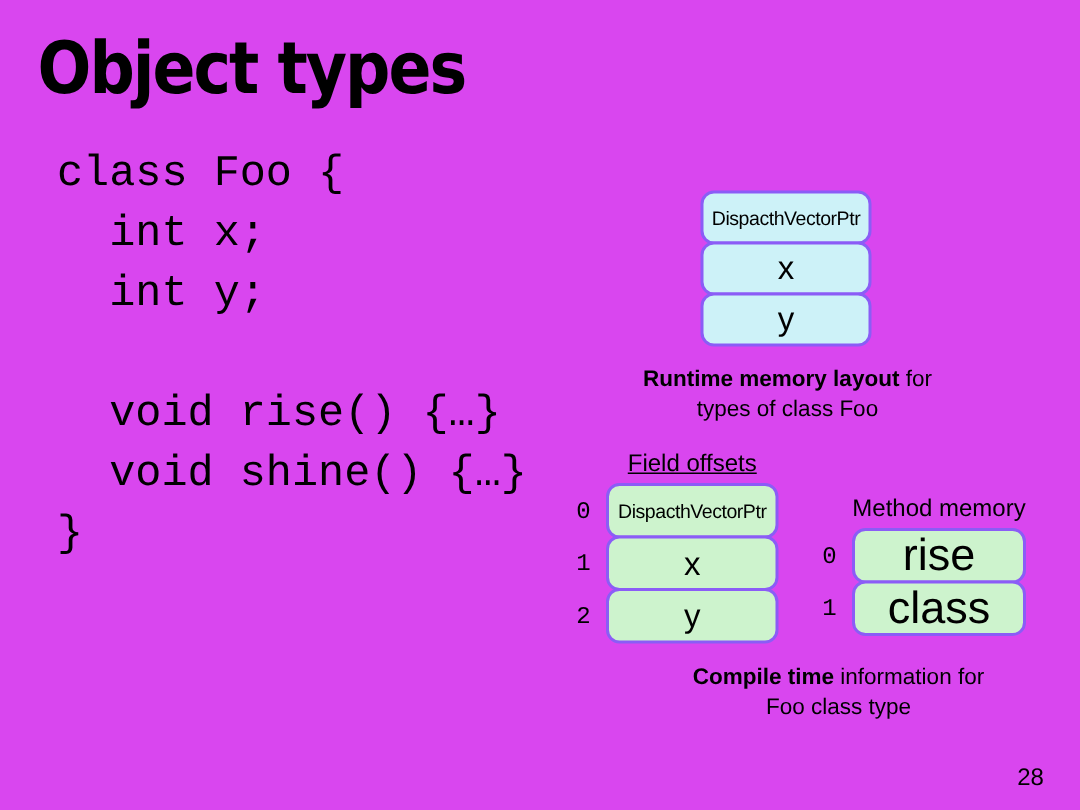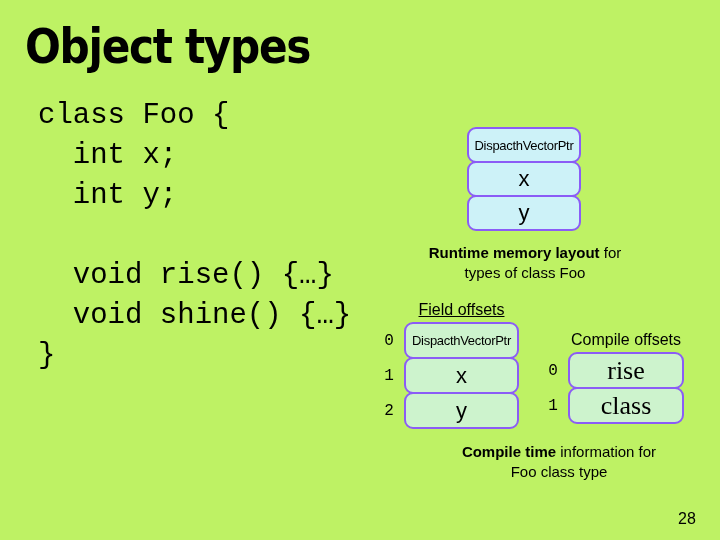--- a/index.html
+++ b/index.html
@@ -1,20 +1,20 @@
 <!DOCTYPE html>
 <html><head>
 <meta charset="utf-8">
 <style>
   html, body { margin: 0; padding: 0; }
   .slide {
     position: relative;
     width: 720px;
     height: 540px;
-    background: #bef264;
+    background: #d946ef;
     overflow: hidden;
     font-family: "Liberation Sans", sans-serif;
     color: #000;
   }
 
   .title {
     position: absolute;
     left: 25px;
     top: 18px;
     font-size: 48px;
@@ -45,21 +45,21 @@
     box-sizing: border-box;
     border: 2px solid #8b5cf6;
     border-radius: 9px;
     display: flex;
     align-items: center;
     justify-content: center;
     background: #cdf2f8;
   }
   .cell-small { font-size: 13px; letter-spacing: -0.3px; white-space: nowrap; }
   .cell-med   { font-size: 22px; }
-  .cell-big   { font-size: 26px; font-family: Liberation Serif, serif; }
+  .cell-big   { font-size: 30px; }
 
   
   .runtime-stack {
     position: absolute;
     left: 467px;
     top: 127px;
     width: 114px;
     display: flex;
     flex-direction: column;
   }
@@ -153,21 +153,21 @@
     <div class="offset-row">
       <div class="offset-num">1</div>
       <div class="cell cell-med">x</div>
     </div>
     <div class="offset-row">
       <div class="offset-num">2</div>
       <div class="cell cell-med">y</div>
     </div>
   </div>
 
-  <div class="group-label method-label">Compile offsets</div>
+  <div class="group-label method-label">Method memory</div>
 
   <div class="offset-group method-group">
     <div class="offset-row">
       <div class="offset-num">0</div>
       <div class="cell cell-big">rise</div>
     </div>
     <div class="offset-row">
       <div class="offset-num">1</div>
       <div class="cell cell-big">class</div>
     </div>

